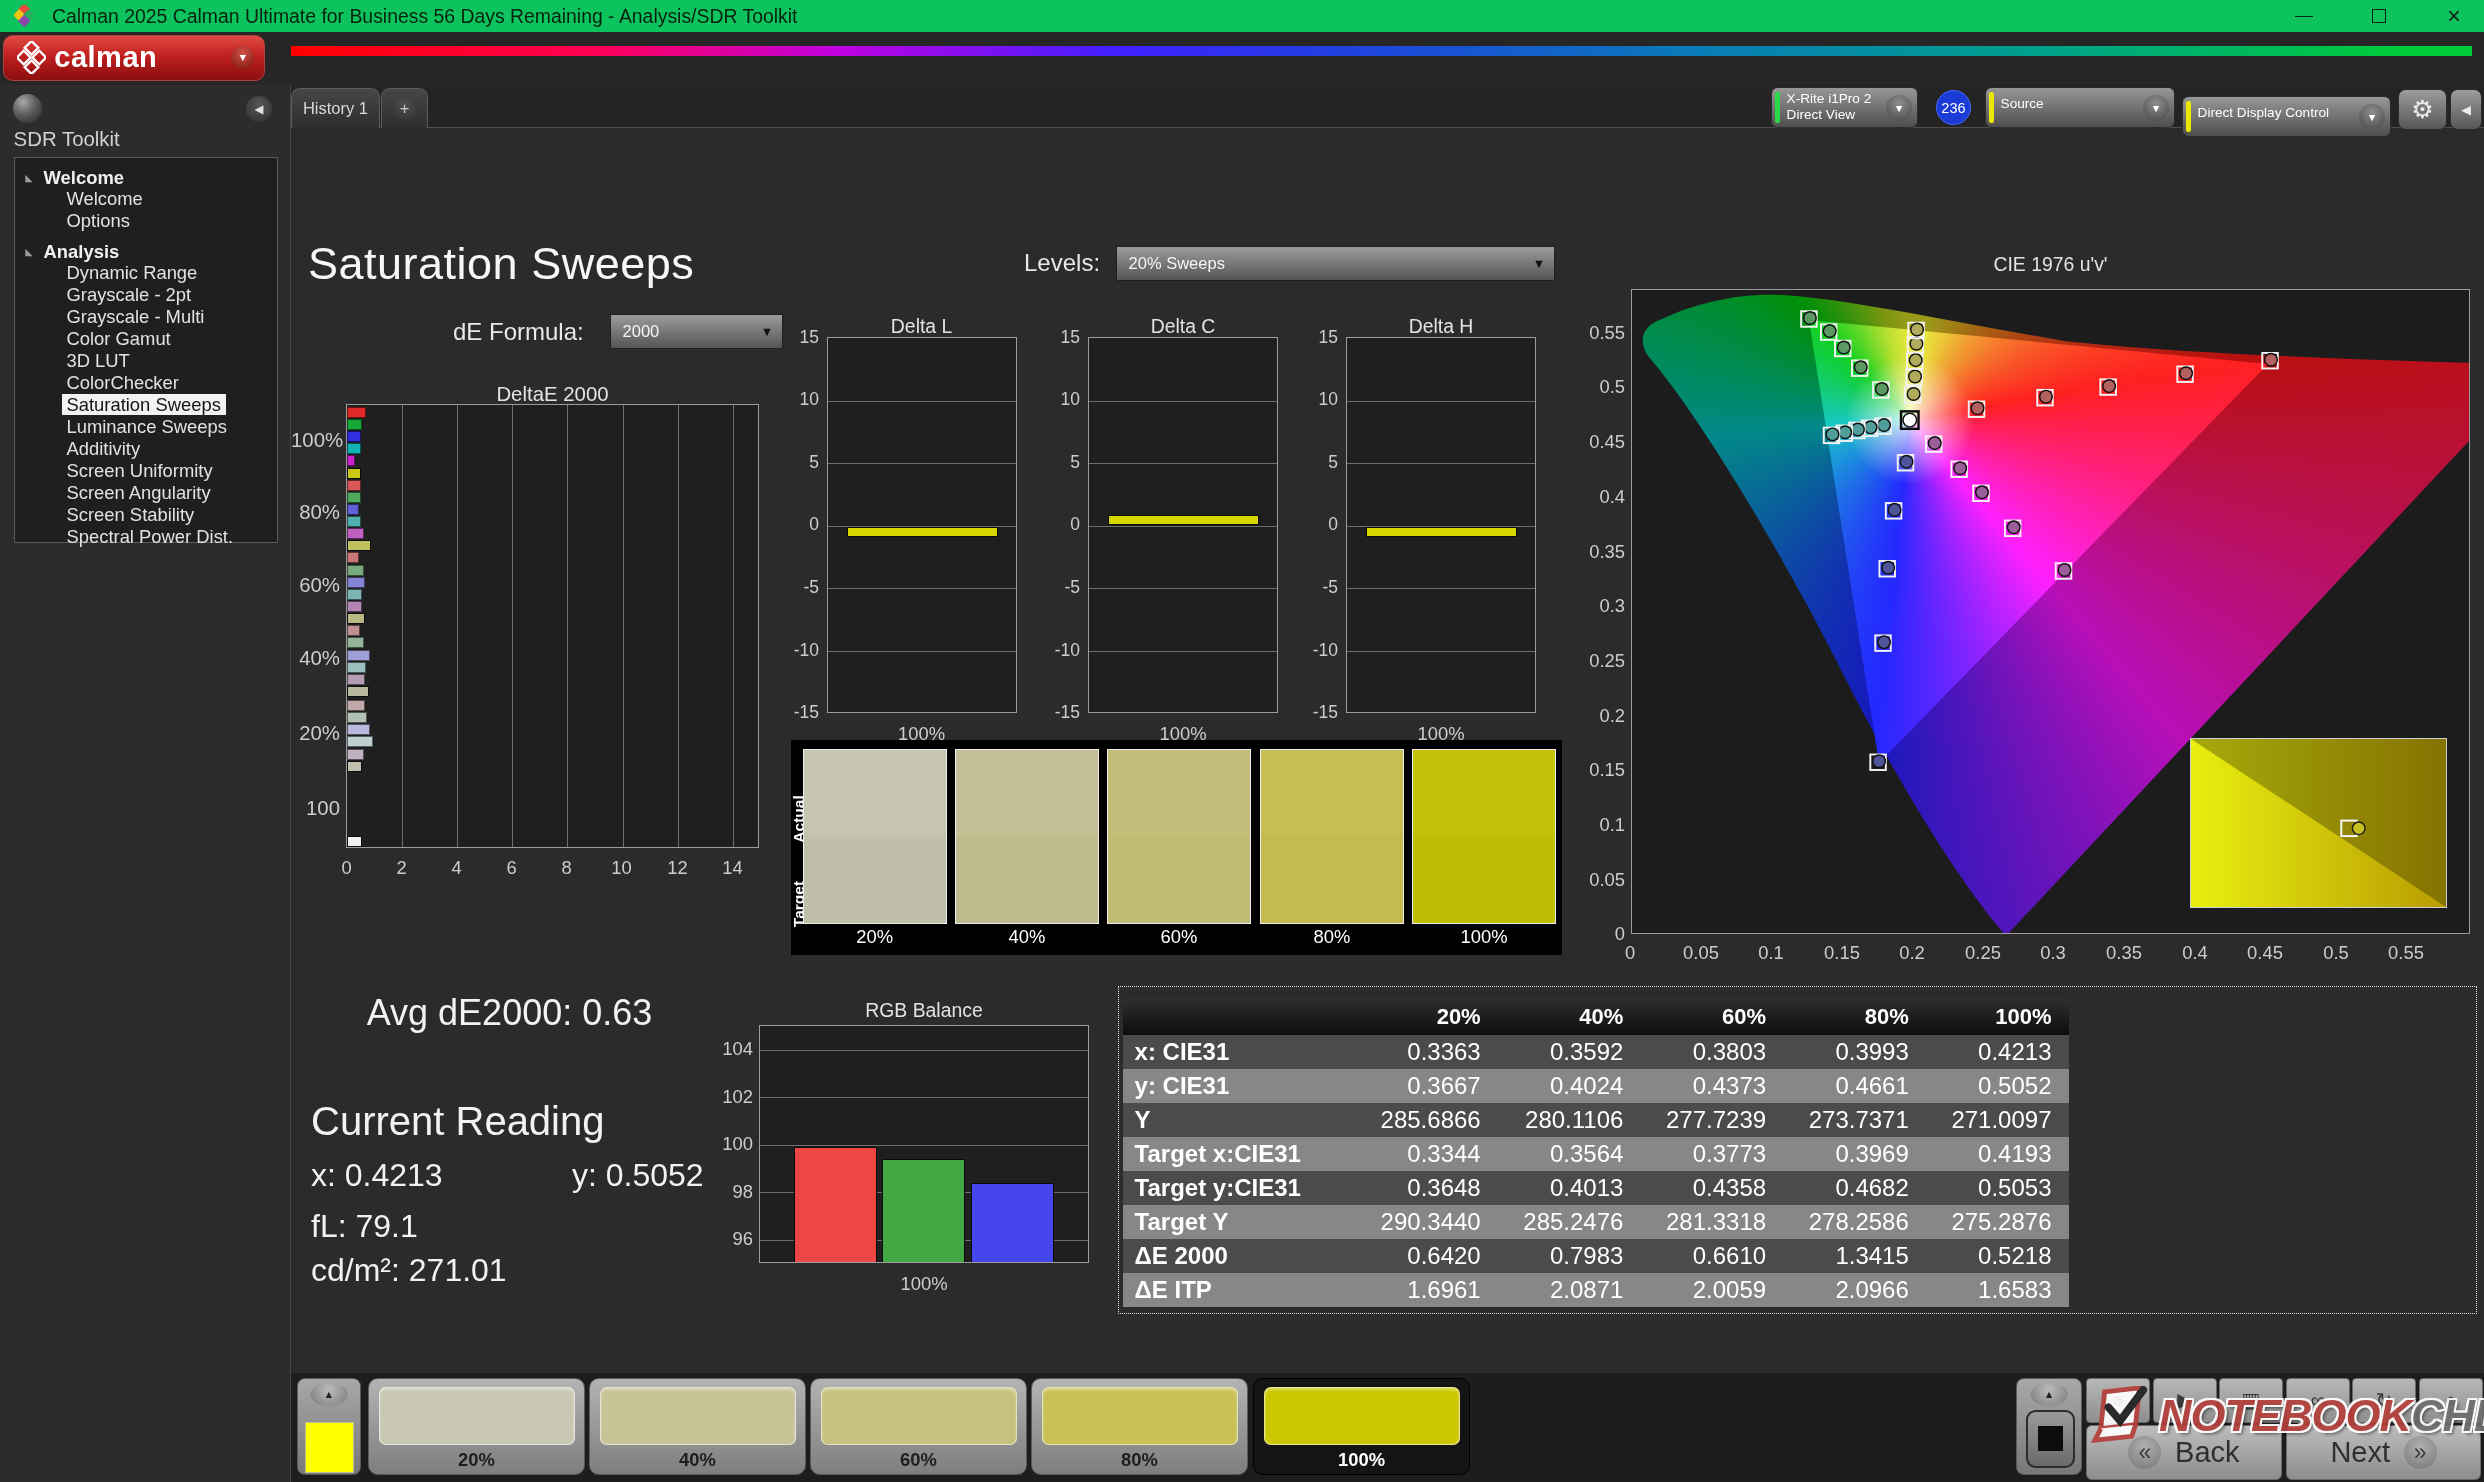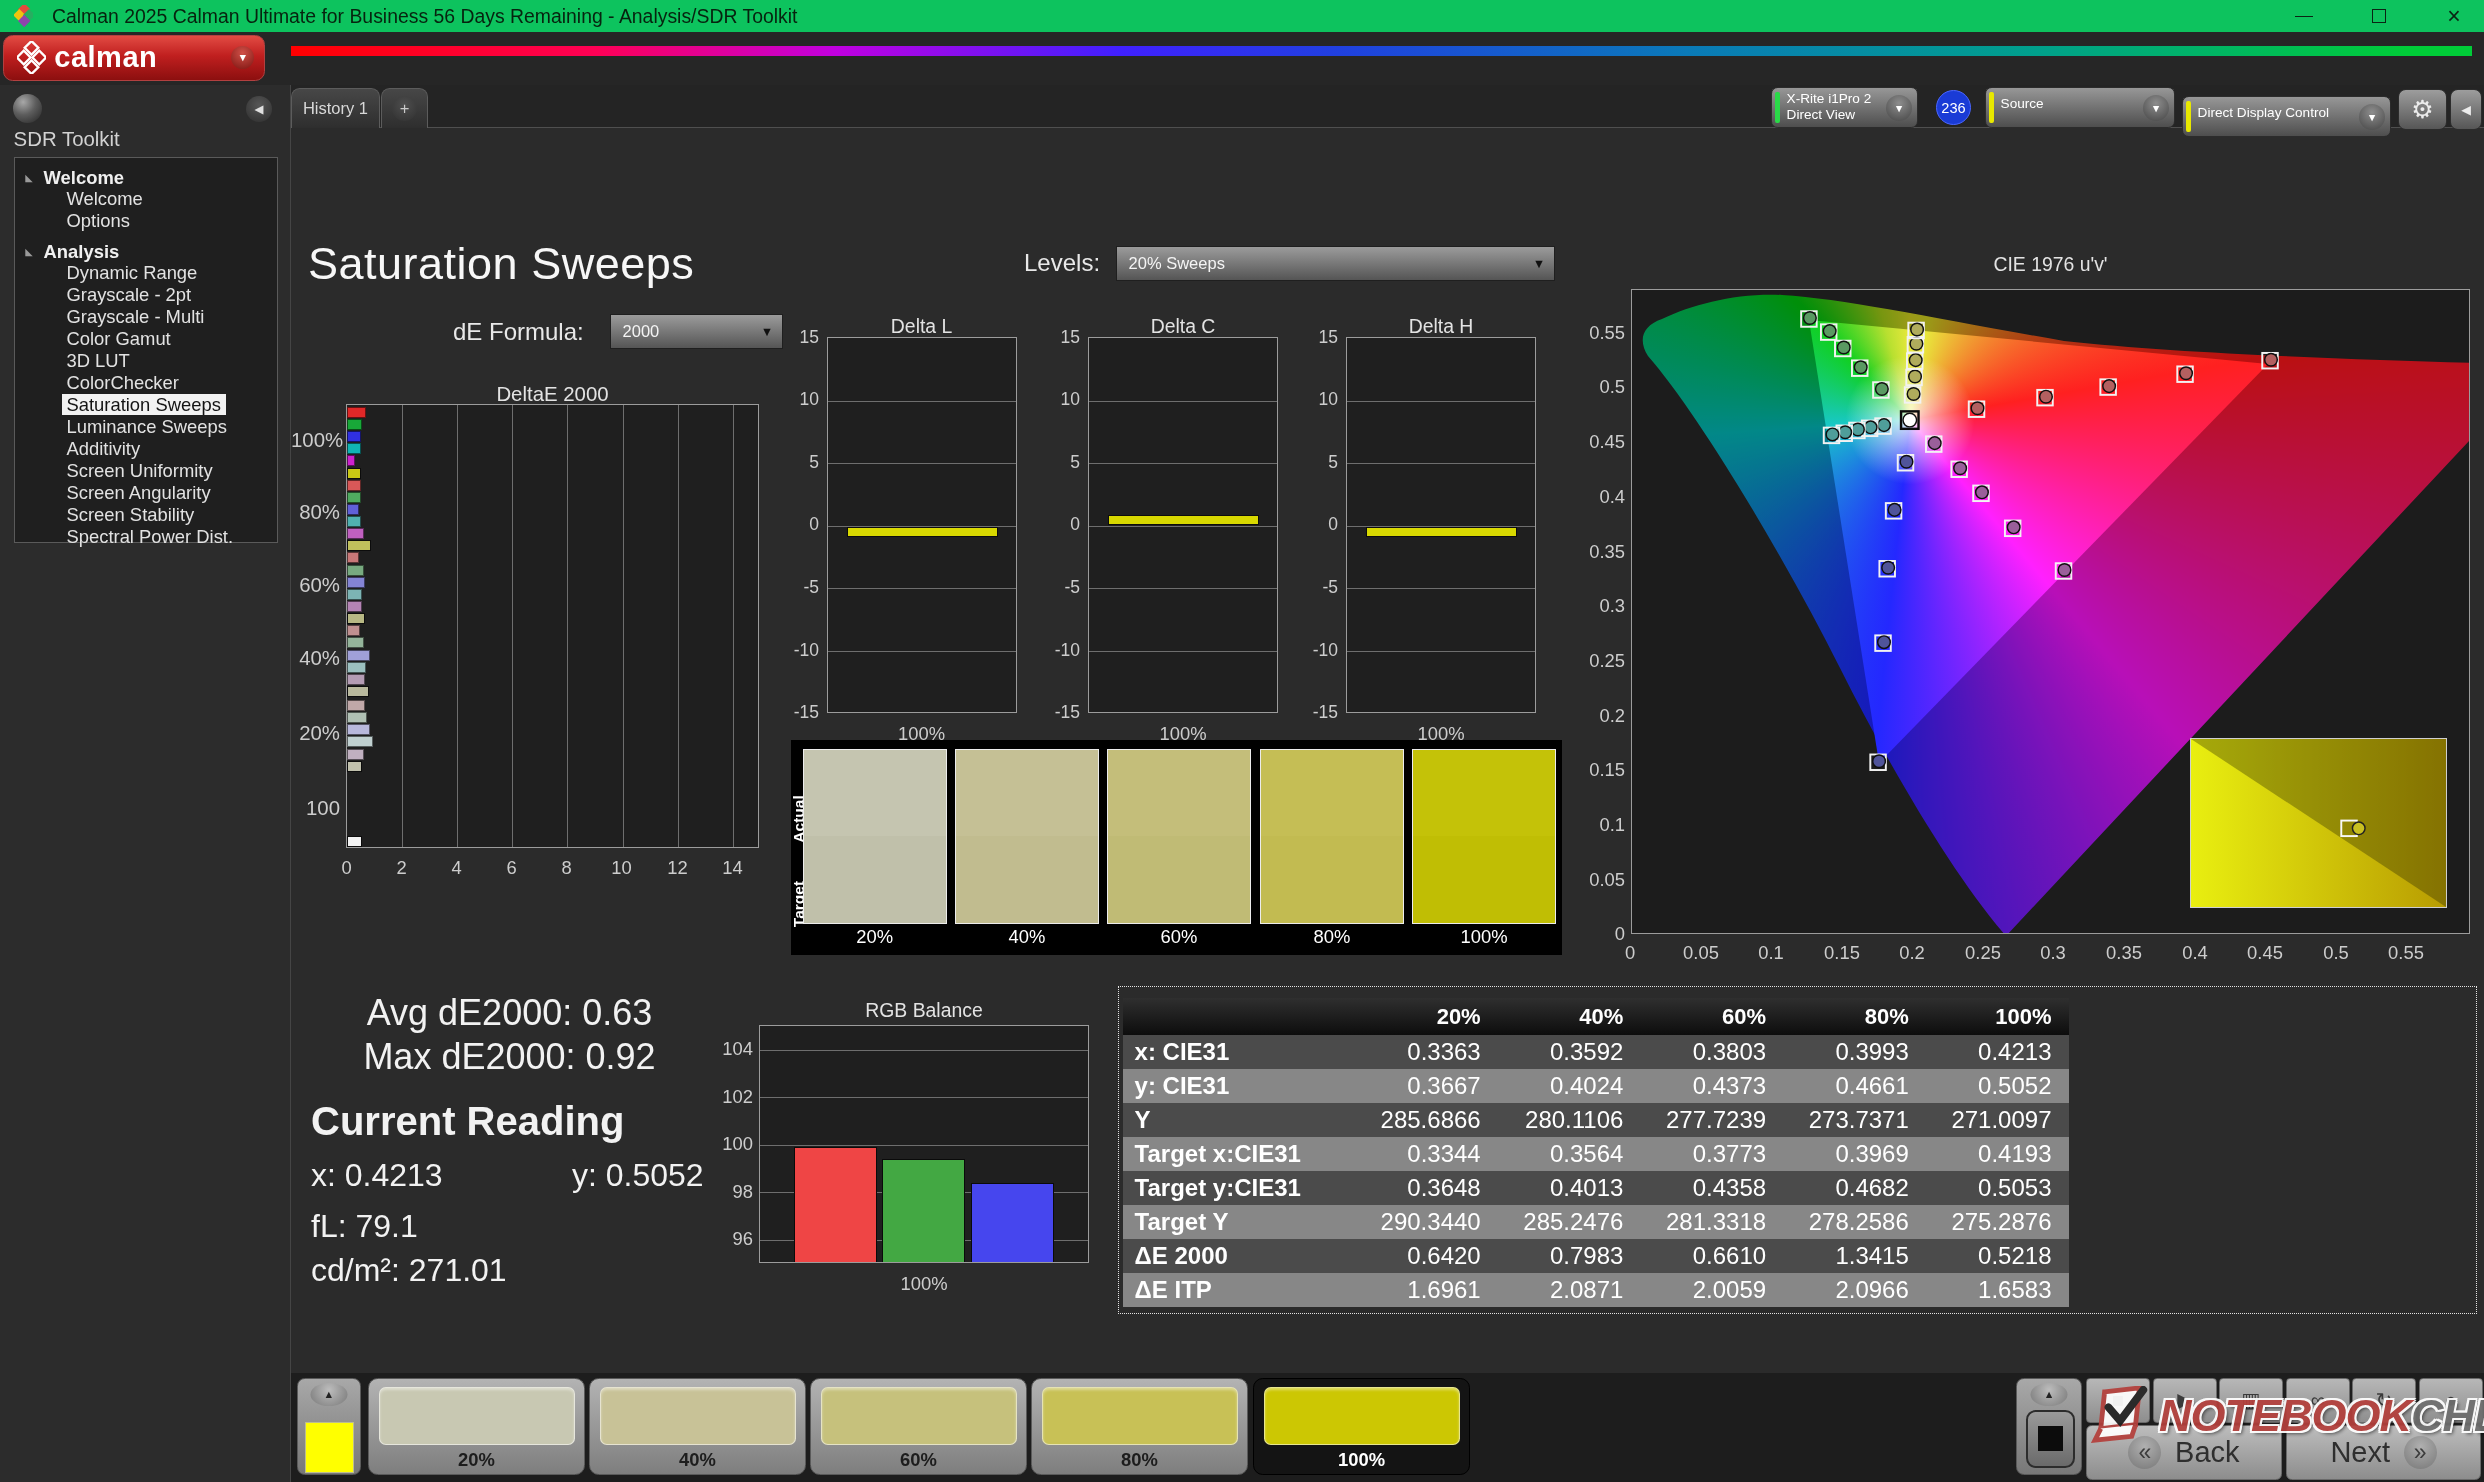--- a/index.html
+++ b/index.html
@@ -479,24 +479,21 @@
       <div class="ticklabel" style="left:517px;top:695px;width:50px;text-align:center;">0.35</div>
       <div class="ticklabel" style="left:588px;top:695px;width:50px;text-align:center;">0.4</div>
       <div class="ticklabel" style="left:658px;top:695px;width:50px;text-align:center;">0.45</div>
       <div class="ticklabel" style="left:729px;top:695px;width:50px;text-align:center;">0.5</div>
       <div class="ticklabel" style="left:799px;top:695px;width:50px;text-align:center;">0.55</div>
     </div>
 
   <div class="statline" style="left:301px;top:992px;width:417px;text-align:center;font-size:36px;">
     <span>Avg dE2000:</span> <span>0.63</span>
   </div>
-  <div class="statline" style="left:301px;top:1036px;width:417px;text-align:center;font-size:36px;">
-    <span>Max dE2000:</span> <span>0.92</span>
-  </div>
-  <div class="statline" style="left:311px;top:1099px;font-size:40px;font-weight:bold;">Current Reading</div>
+  <div class="statline" style="left:311px;top:1099px;font-size:40px;">Current Reading</div>
   <div class="statline" style="left:311px;top:1157px;font-size:32px;">
     <span>x:</span> <span>0.4213</span>
   </div>
   <div class="statline" style="left:572px;top:1157px;font-size:32px;">
     <span>y:</span> <span>0.5052</span>
   </div>
   <div class="statline" style="left:311px;top:1208px;font-size:32px;">
     <span>fL:</span> <span>79.1</span>
   </div>
   <div class="statline" style="left:311px;top:1252px;font-size:32px;">

